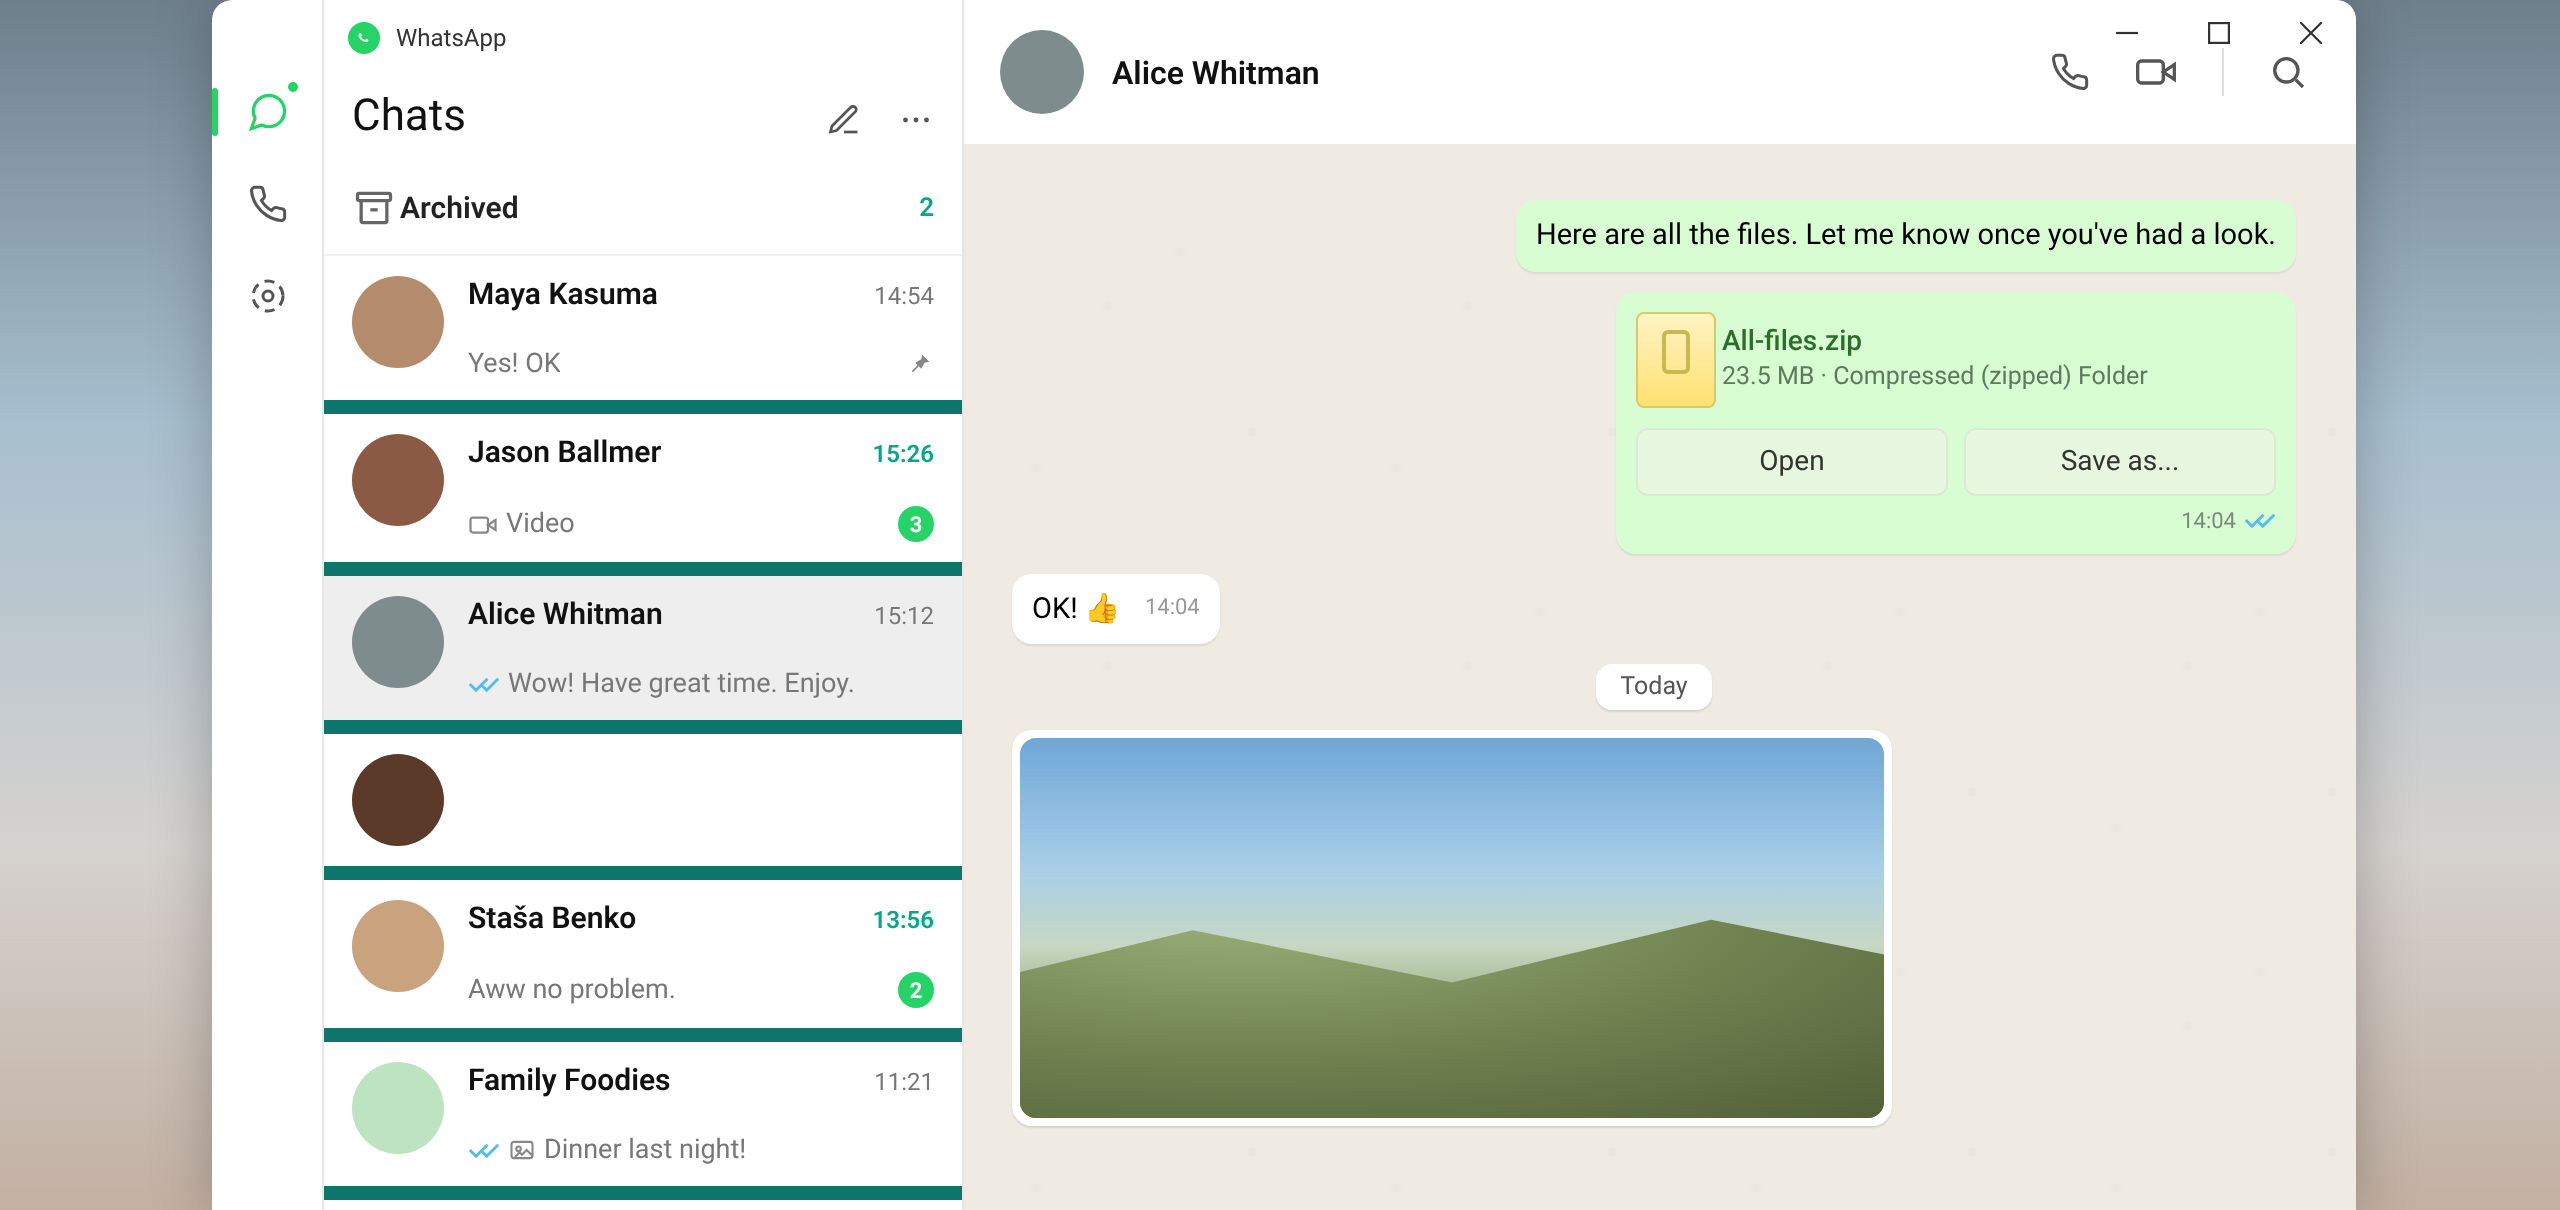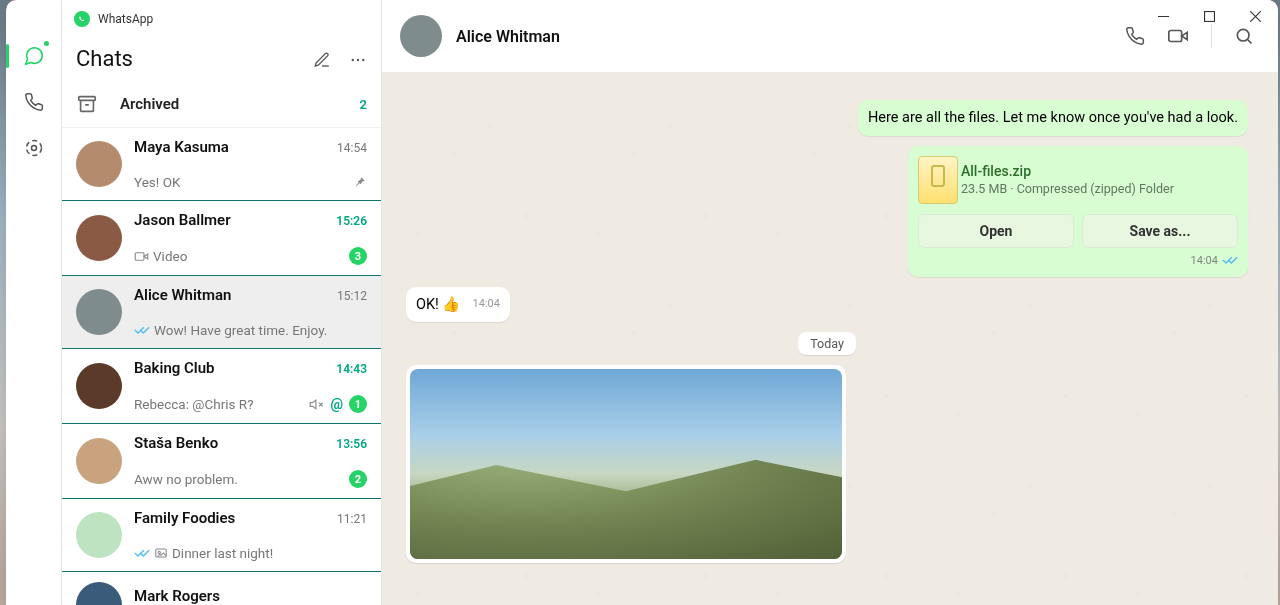--- a/index.html
+++ b/index.html
@@ -2,21 +2,21 @@
 <html><head>
 <meta charset="utf-8">
 <style>
   * { margin: 0; padding: 0; box-sizing: border-box; font-family: -apple-system, "Segoe UI", Roboto, Helvetica, Arial, sans-serif; }
   html, body { width: 1280px; height: 605px; overflow: hidden; }
   body {
     background: linear-gradient(180deg,#6e7f8b 0%,#a7bfcf 35%,#d5d2cf 70%,#c2b0a2 100%);
   }
   .desktop { width:100%; height:100%; display:flex; align-items:flex-start; justify-content:center; }
   .window {
-    width: 1272px; height: 605px; background:#be185d; border-top-left-radius:10px; border-top-right-radius:10px;
+    width: 1072px; height: 605px; background:#be185d; border-top-left-radius:10px; border-top-right-radius:10px;
     display:flex; position:relative; overflow:hidden; box-shadow:0 4px 30px rgba(0,0,0,.25);
     margin-left: 4px;
   }
   
   .win-controls { position:absolute; top:0; right:0; height:32px; display:flex; z-index:50;}
   .win-btn { width:46px; height:32px; display:flex; align-items:center; justify-content:center; color:#333; }
   .win-btn svg { width:11px; height:11px; }
 
   
   .rail { width:56px; background:#fff; border-right:1px solid #e6e6e6; display:flex; flex-direction:column; align-items:center; padding-top:36px; gap:6px;}
@@ -31,26 +31,26 @@
   .wa-logo { width:16px; height:16px; background:#25d366; border-radius:50%; display:flex; align-items:center; justify-content:center;}
   .wa-logo svg{ width:10px; height:10px; color:#fff;}
   .list-header { display:flex; align-items:center; justify-content:space-between; padding:14px 14px 10px 14px;}
   .list-header h1 { font-size:22px; font-weight:400; color:#111;}
   .hdr-icons{ display:flex; gap:18px; color:#555;}
   .hdr-icons .ico{ width:18px; height:18px; }
   .search-wrap{ margin:0 14px 6px 14px; position:relative;}
   .search-wrap input{ width:100%; height:34px; border:none; background:#f5f5f5; border-bottom:2px solid #00a884; padding:0 34px 0 10px; font-size:14px; color:#333; outline:none;}
   .search-wrap input::placeholder{ color:#999;}
   .search-wrap .sico{ position:absolute; right:10px; top:8px; color:#777;}
-  .archived{ display:flex; align-items:center; padding:12px 14px; gap:20px; border-bottom:1px solid #f0f0f0;}
+  .archived{ display:flex; align-items:center; padding:12px 14px; border-bottom:1px solid #f0f0f0;}
   .archived .aicon{ width:24px; color:#666;}
   .archived .lbl{ flex:1; font-size:15px; font-weight:600; color:#222;}
   .archived .cnt{ color:#00a884; font-size:13px; font-weight:600;}
   .chat-list{ flex:1; overflow-y:auto;}
-  .chat-item{ display:flex; align-items:center; padding:10px 14px; gap:12px; border-bottom:1px solid #0f766e; position:relative;}
+  .chat-item{ display:flex; align-items:flex-start; padding:10px 14px; gap:12px; border-bottom:7px solid #0f766e; position:relative;}
   .chat-item.selected{ background:#eeeeee;}
   .avatar{ width:46px; height:46px; border-radius:50%; flex-shrink:0; display:flex; align-items:center; justify-content:center; background:#bbb; color:#fff; font-weight:600; overflow:hidden;}
   .chat-body{ flex:1; min-width:0;}
   .row1{ display:flex; justify-content:space-between; align-items:baseline;}
   .name{ font-size:15px; font-weight:600; color:#111; white-space:nowrap; overflow:hidden; text-overflow:ellipsis;}
   .time{ font-size:12px; color:#777;}
   .time.unread{ color:#00a884; font-weight:600;}
   .row2{ display:flex; justify-content:space-between; align-items:center; margin-top:18px;}
   .preview{ font-size:13.5px; color:#777; white-space:nowrap; overflow:hidden; text-overflow:ellipsis; display:flex; align-items:center; gap:4px;}
   .meta{ display:flex; align-items:center; gap:6px; flex-shrink:0;}
@@ -79,21 +79,21 @@
   .msg.out{ align-self:flex-end; background:#d9fdd3;}
   .msg.in{ align-self:flex-start; background:#fff;}
   .msg .ts{ font-size:11px; color:#7a8a7a; text-align:right; margin-top:4px; display:flex; justify-content:flex-end; align-items:center; gap:4px;}
   .file-card{ background:#d9fdd3; border-radius:10px; padding:10px; width:340px; align-self:flex-end; box-shadow:0 1px 1px rgba(0,0,0,.08);}
   .file-row{ display:flex; gap:3px; align-items:center;}
   .file-ic{ width:40px; height:48px; background:linear-gradient(#fff4c4,#ffe070); border:1px solid #d8c870; border-radius:4px; position:relative;}
   .file-ic::after{content:"";position:absolute;left:50%;top:8px;transform:translateX(-50%);width:10px;height:18px;border:2px solid #c8b850;border-radius:3px;}
   .file-meta .fn{ font-size:14px; color:#2a6e2a; font-weight:500;}
   .file-meta .fs{ font-size:12.5px; color:#5c7a5c; margin-top:2px;}
   .file-btns{ display:flex; gap:8px; margin-top:10px;}
-  .file-btns button{ flex:1; height:34px; border:none; background:#e7f7e0; color:#333; font-size:14px; border-radius:6px; box-shadow:inset 0 0 0 1px rgba(0,0,0,.05);font-weight:bold;}
+  .file-btns button{ flex:1; height:34px; border:none; background:#e7f7e0; color:#333; font-size:14px; border-radius:6px; box-shadow:inset 0 0 0 1px rgba(0,0,0,.05);}
   .file-card .ts{ font-size:11px; color:#7a8a7a; text-align:right; margin-top:6px; display:flex; justify-content:flex-end; gap:4px; align-items:center;}
   .date-pill{ align-self:center; background:#fff; color:#555; font-size:12.5px; padding:4px 12px; border-radius:8px; box-shadow:0 1px 1px rgba(0,0,0,.1);}
   .photo-msg{ width:440px; align-self:flex-start; background:#fff; padding:4px; border-radius:10px; box-shadow:0 1px 1px rgba(0,0,0,.1);}
   .photo-msg .img{ width:100%; height:190px; border-radius:8px;
     background:
       linear-gradient(180deg,#6fa7d6 0%,#a9cfe8 35%,#c7d7c2 55%,#8fa76f 75%,#6b7a4a 100%);
     position:relative; overflow:hidden;}
   .photo-msg .img::after{content:"";position:absolute;left:-10%;right:-10%;top:45%;height:55%;
     background:radial-gradient(ellipse at 30% 0%,#9ab07a 0%,#6f8250 50%,#4e5c34 100%);clip-path:polygon(0 40%,25% 10%,50% 35%,75% 5%,100% 30%,100% 100%,0 100%);}    
 
@@ -245,39 +245,20 @@
                   </span> 
                   <span>Wow! Have great time. Enjoy.</span>
                 </span>
                 <span class="meta"></span>
               </div>
             </div>
           </div>
           <div class="chat-item">
             <div class="avatar" style="background:#5b3a29"></div>
             <div class="chat-body">
-              <div class="row1">
-                <span class="name">Baking Club</span>
-                <span class="time unread">14:43</span>
-              </div>
-              <div class="row2">
-                <span class="preview">
-                  <span>Rebecca: @Chris R?</span>
-                </span>
-                <span class="meta">
-                  <span style="color:#888">
-                    <svg width="15" height="15" viewBox="0 0 24 24" fill="none" stroke="currentColor" stroke-width="1.8">
-                      <path d="M11 5 6 9H2v6h4l5 4V5z"></path>
-                      <path d="M22 9l-6 6M16 9l6 6"></path>
-                    </svg>
-                  </span>
-                  <span style="color:#00a884;font-weight:700;font-size:14px">@</span>
-                  <span class="badge">1</span>
-                </span>
-              </div>
             </div>
           </div>
           <div class="chat-item">
             <div class="avatar" style="background:#c9a27e"></div>
             <div class="chat-body">
               <div class="row1">
                 <span class="name">Staša Benko</span>
                 <span class="time unread">13:56</span>
               </div>
               <div class="row2">

